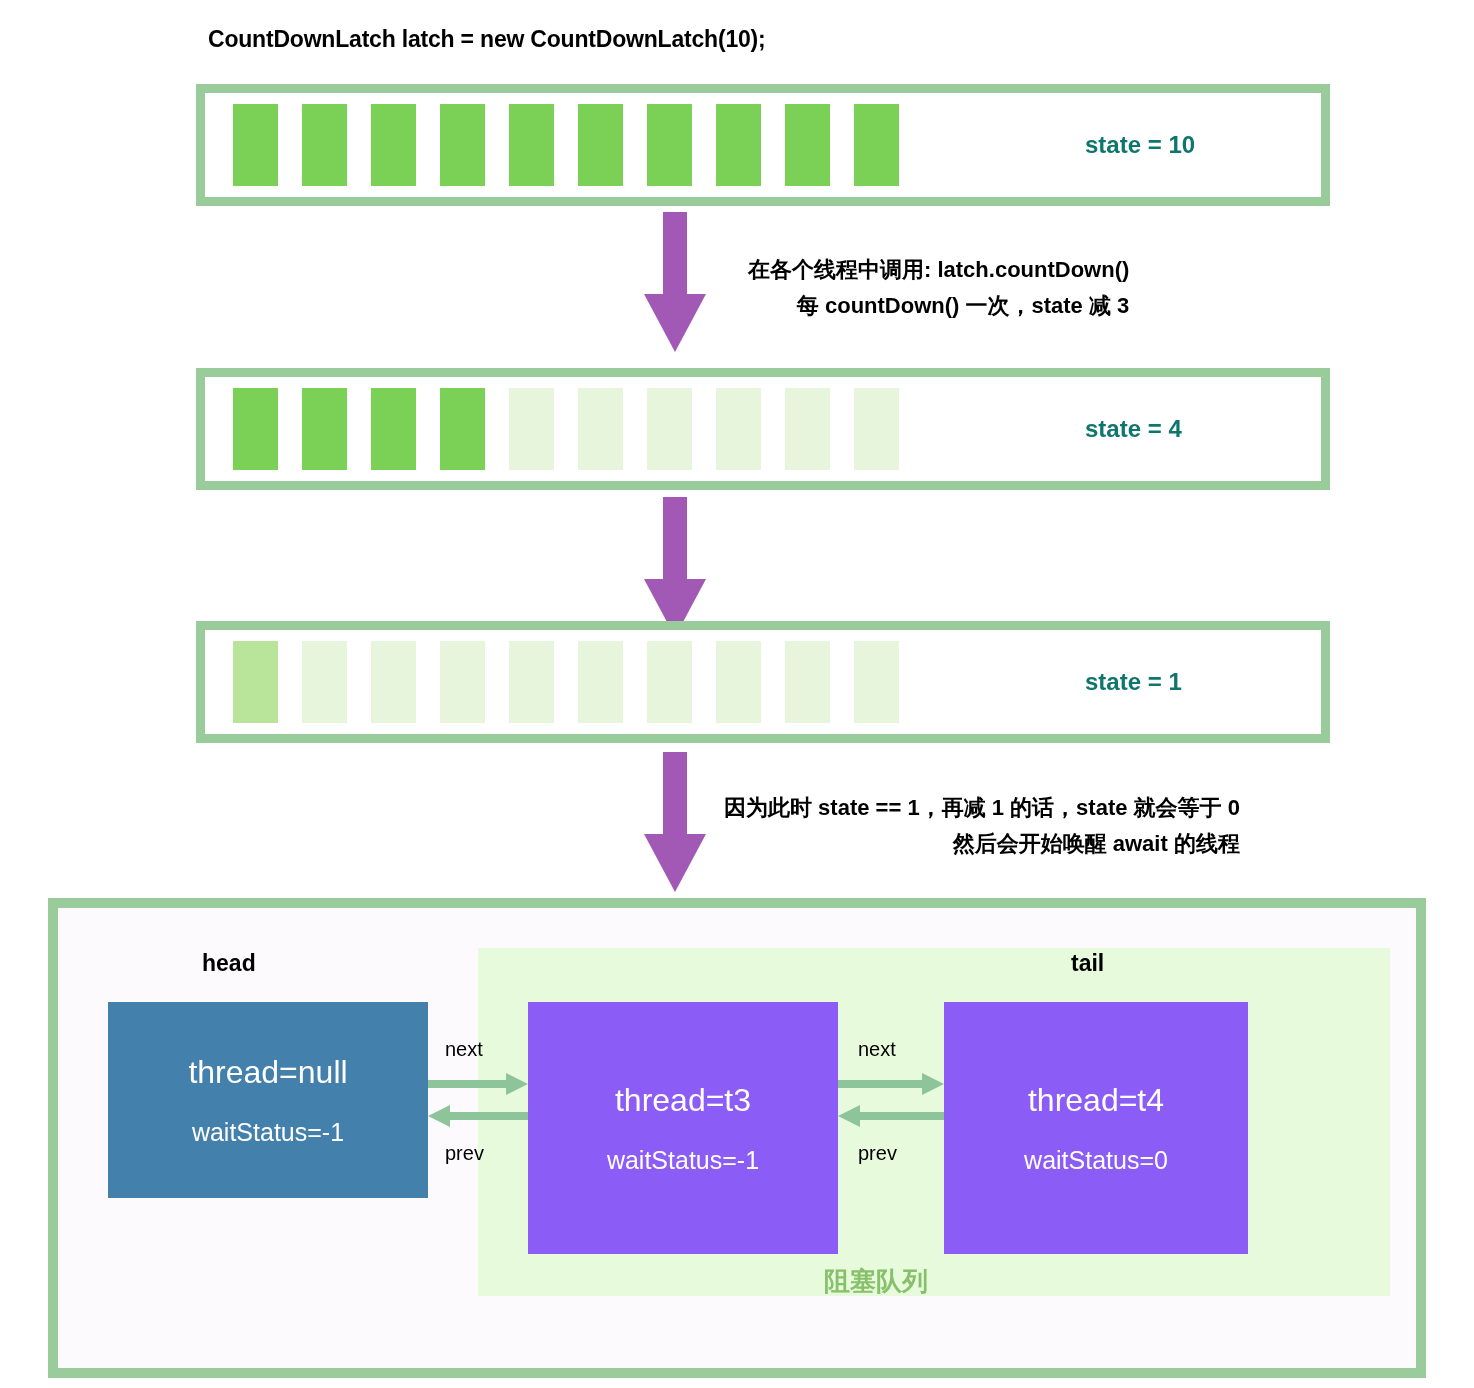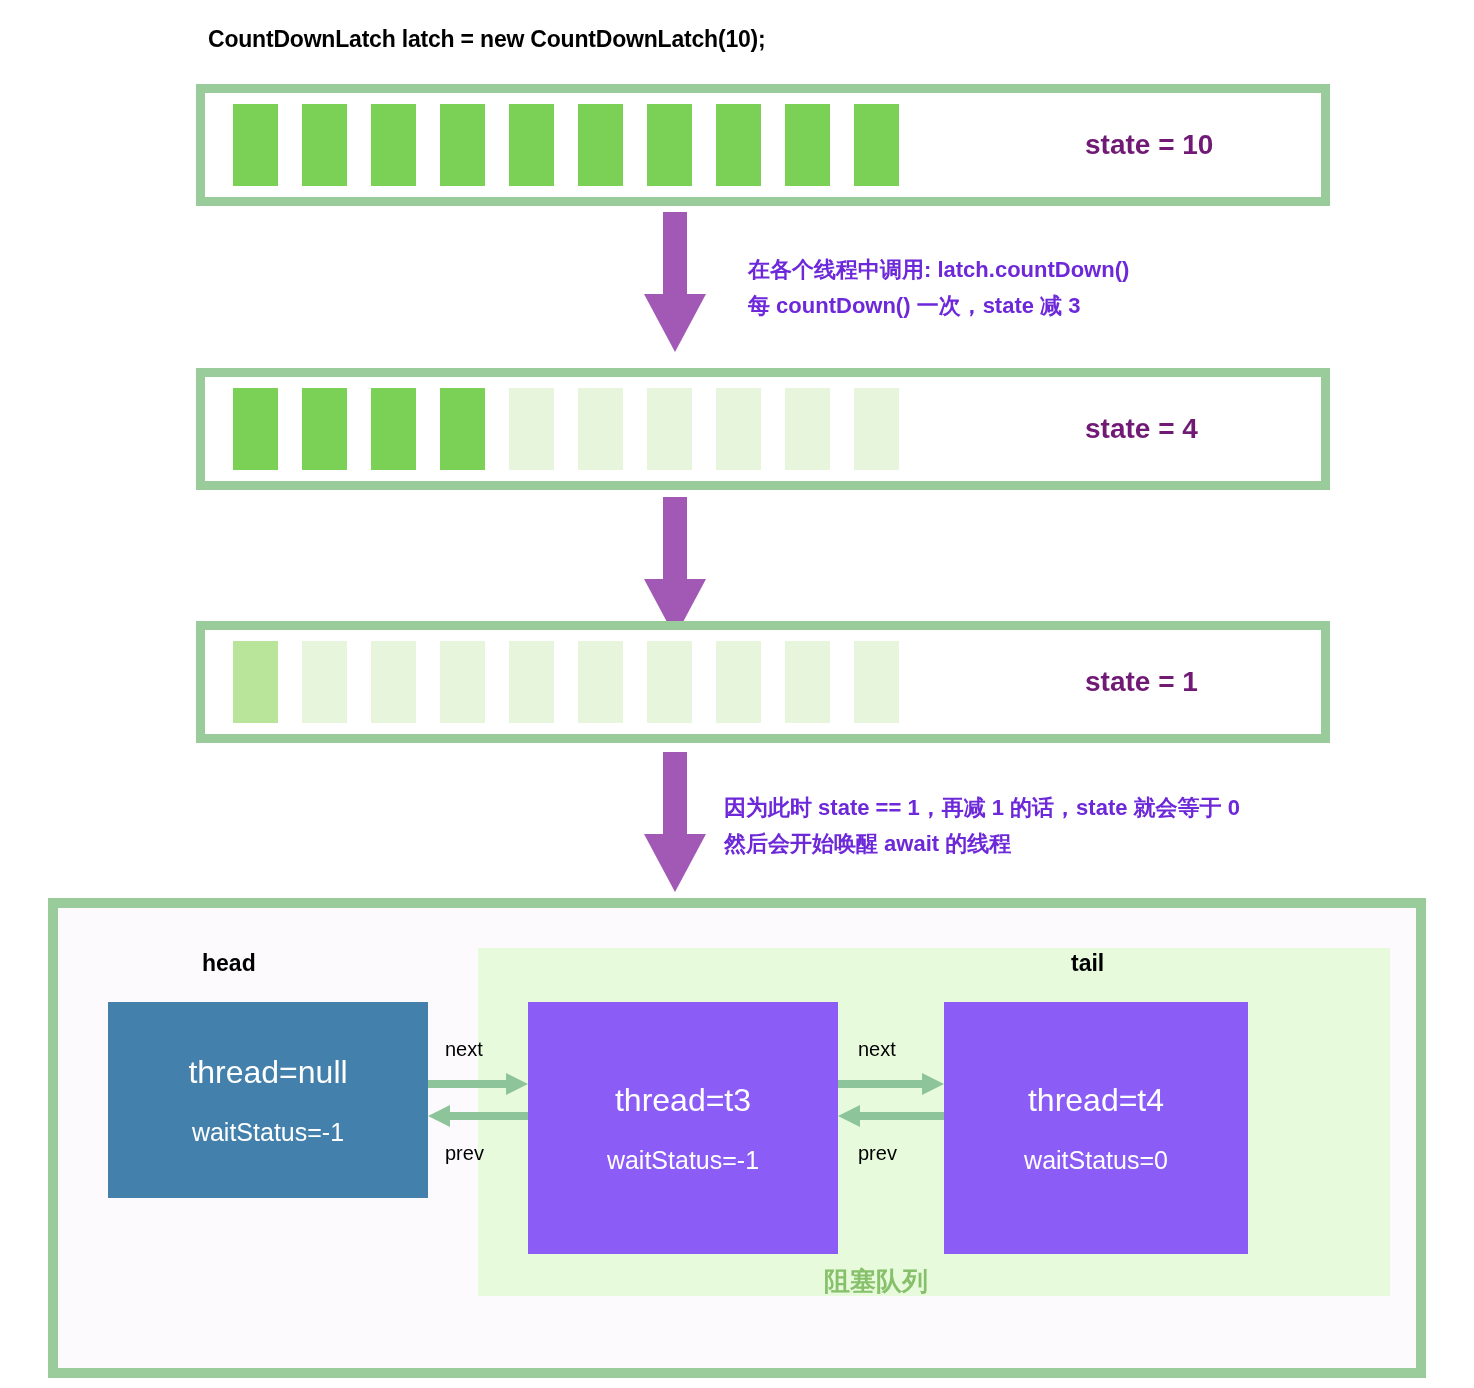--- a/index.html
+++ b/index.html
@@ -54,23 +54,23 @@
   }
   .cell {
     width: 45px;
     height: 100%;
   }
   .state-label {
     position: absolute;
     left: 880px;
     top: 50%;
     transform: translateY(-50%);
-    font-size: 28px;
-    font-weight: bold;
-    color: #701a75;
+    font-size: 24px;
+    font-weight: bold;
+    color: #0f766e;
     white-space: nowrap;
   }
 
   
   .purple-arrow {
     position: absolute;
     width: 62px;
     height: 140px;
   }
   .purple-arrow .shaft {
@@ -90,23 +90,23 @@
     border-left: 31px solid transparent;
     border-right: 31px solid transparent;
     border-top: 58px solid #A159B5;
   }
 
   
   .annot {
     position: absolute;
     font-size: 22px;
     font-weight: bold;
-    color: #6d28d9;
+    color: #000000;
     line-height: 1.62;
-    text-align: left;
+    text-align: right;
     white-space: nowrap;
   }
 
   
   .queue-outer {
     position: absolute;
     left: 48px;
     top: 898px;
     width: 1378px;
     height: 480px;

